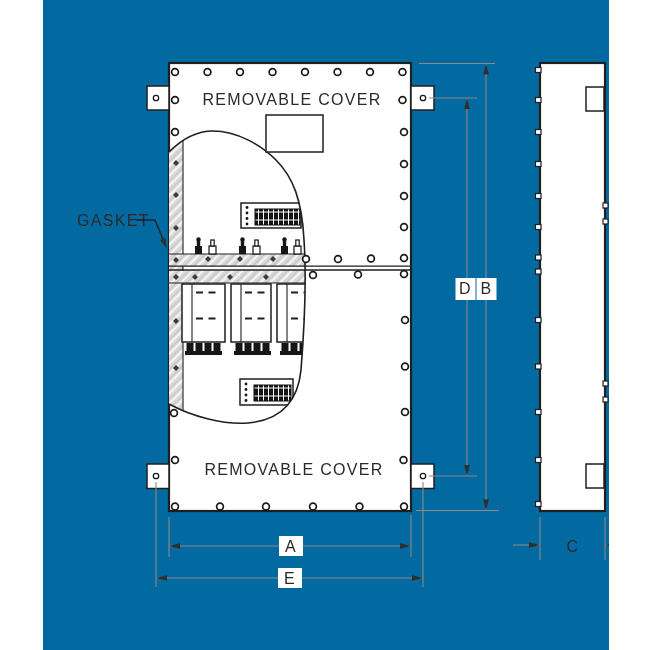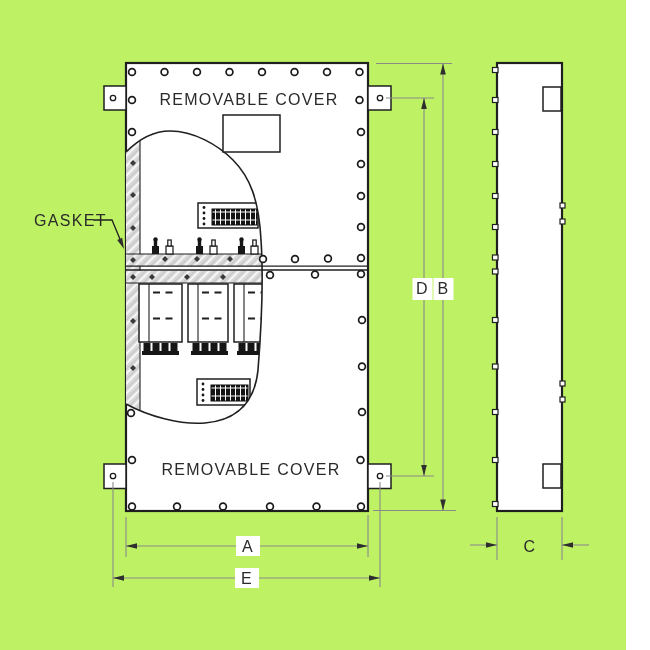--- a/index.html
+++ b/index.html
@@ -1,16 +1,16 @@
 <!DOCTYPE html>
 <html><head>
 <meta charset="utf-8">
 <style>
   html,body{margin:0;padding:0;background:#ffffff;}
-  .stage{width:626px;height:650px;position:relative;background:#bef264;overflow:hidden;}
+  .stage{width:566px;height:650px;position:relative;background:#0369a1;overflow:hidden;margin-left:43px;}
   svg{display:block;}
   .ln{stroke:#1f1f1f;fill:none;}
   .thick{stroke-width:2.2;}
   .med{stroke-width:1.5;}
   .thin{stroke-width:1.1;}
   .white{fill:#ffffff;}
   .dk{fill:#161616;stroke:none;}
   .bolt{fill:#ffffff;stroke:#1b1b1b;stroke-width:1.7;}
   .hole{fill:#ffffff;stroke:#1b1b1b;stroke-width:1.3;}
   .dia{fill:#3a3a3a;stroke:none;}

